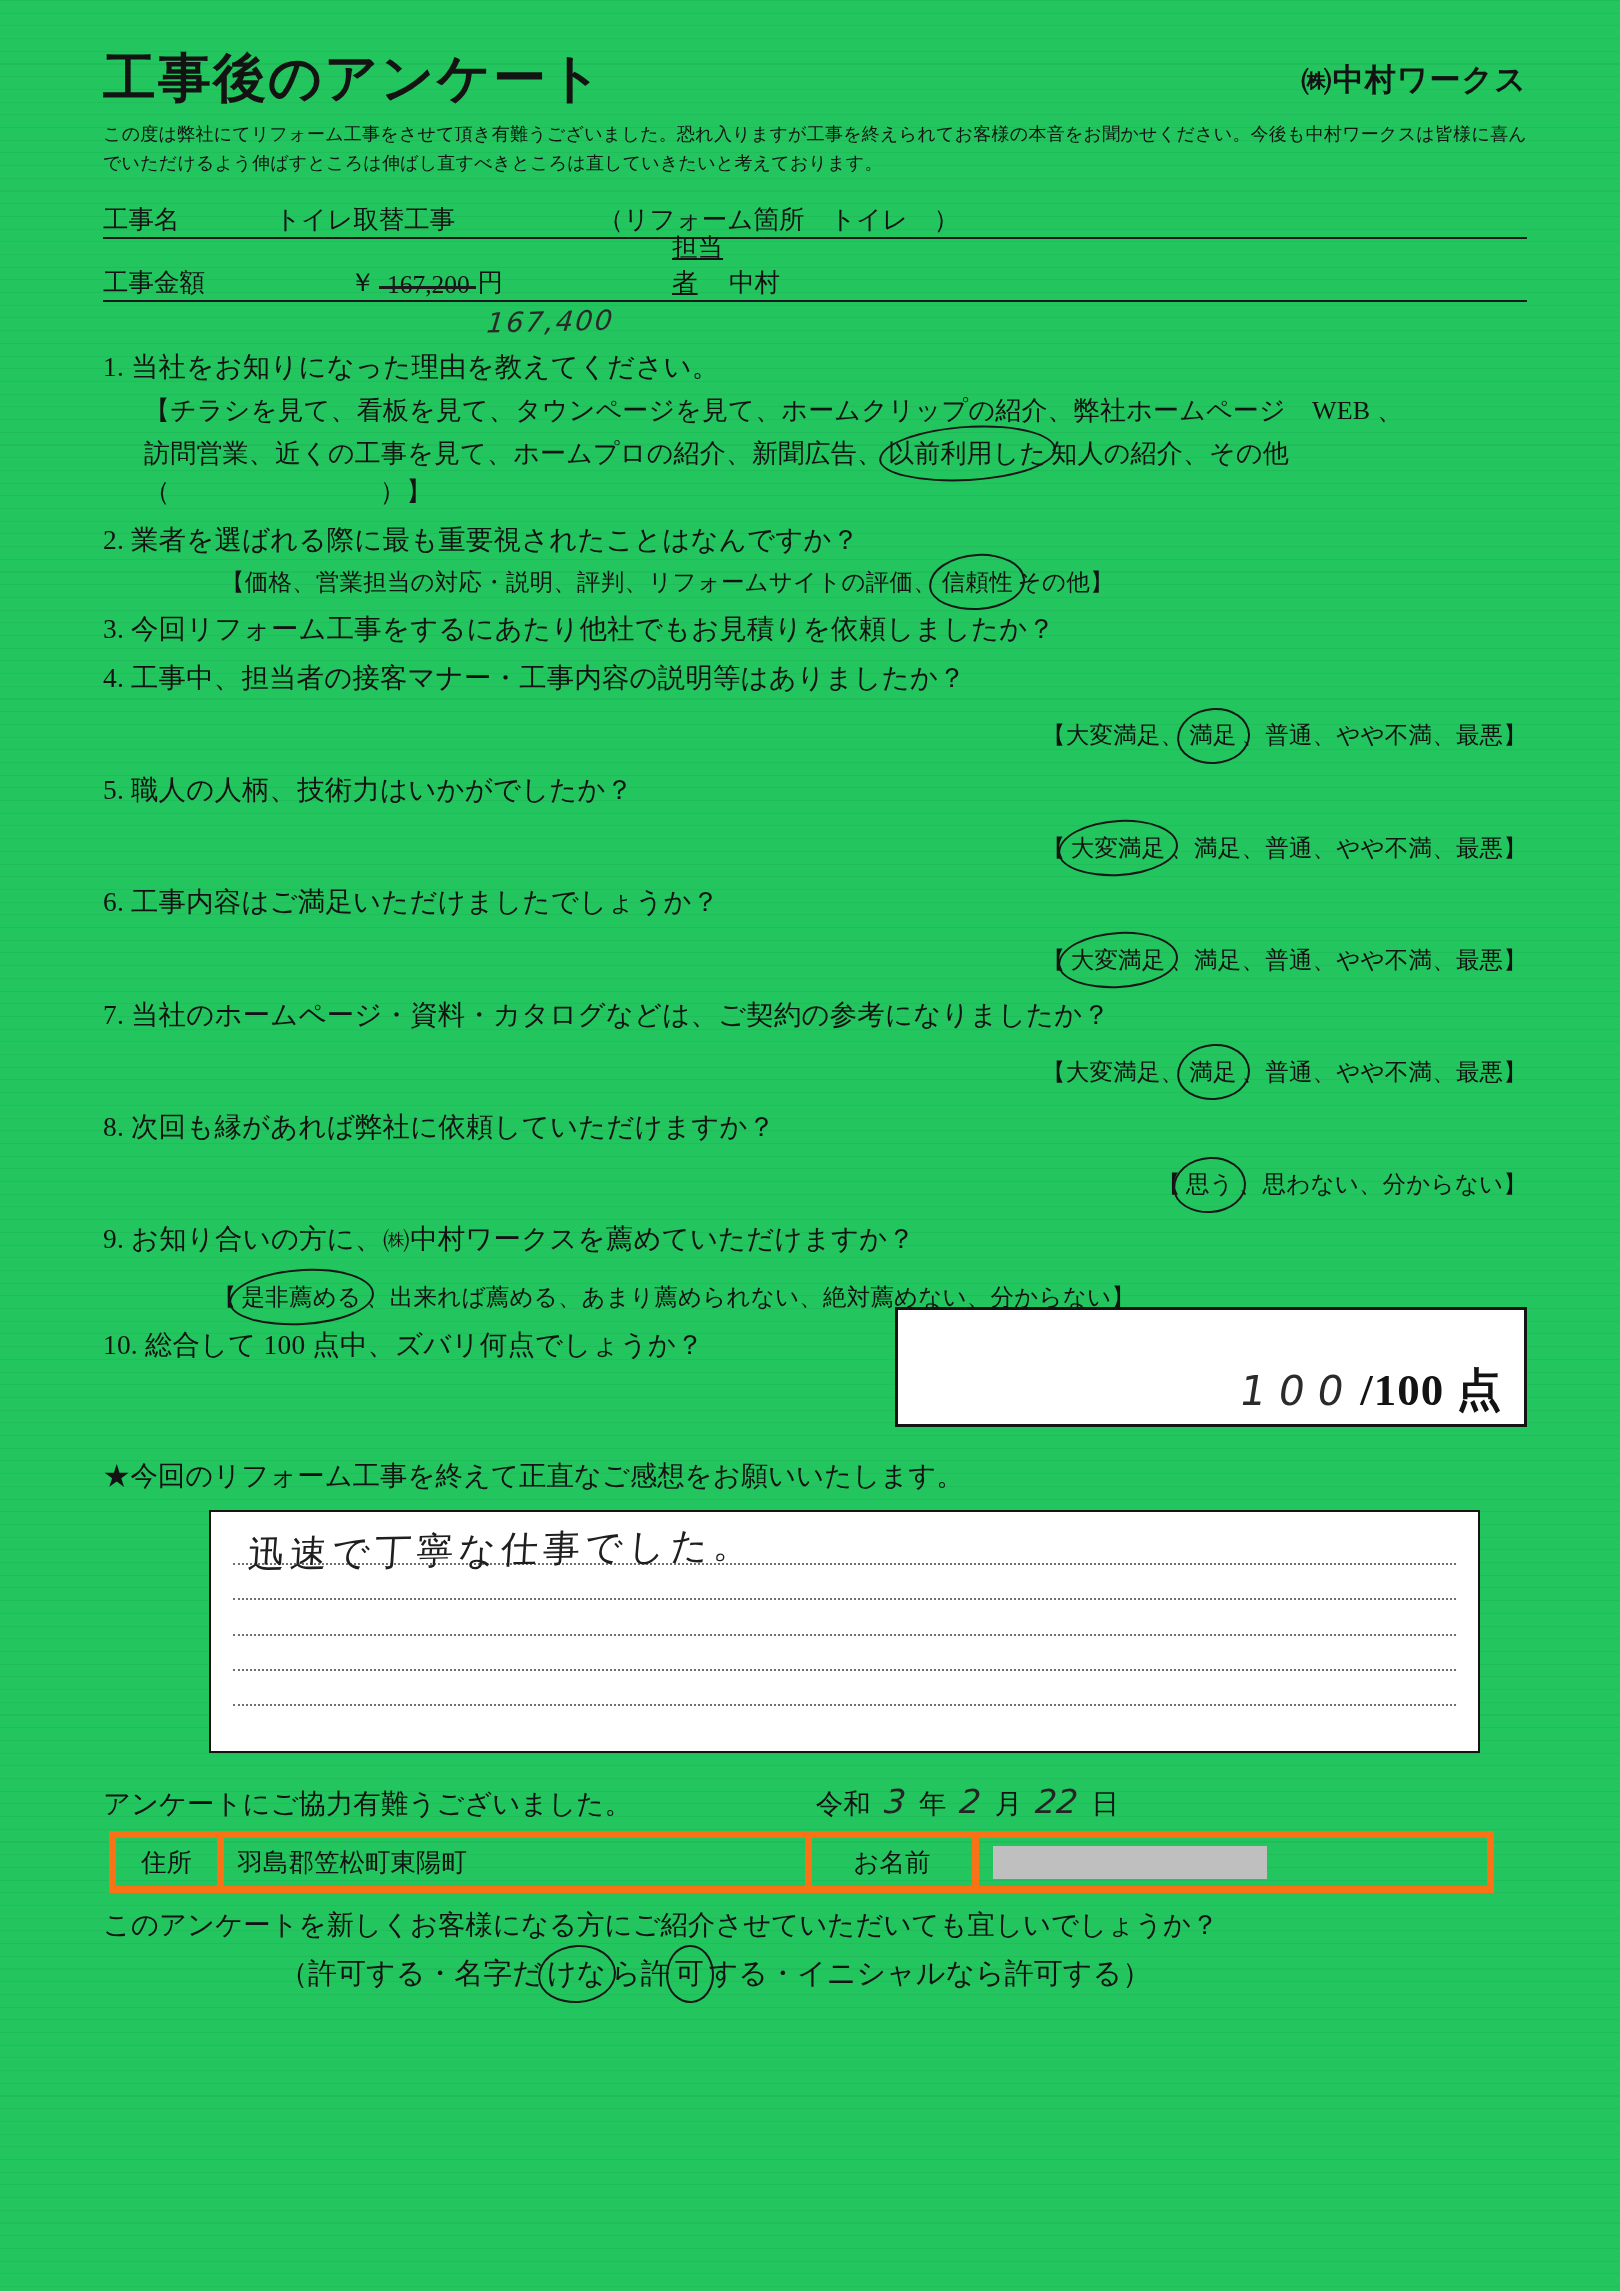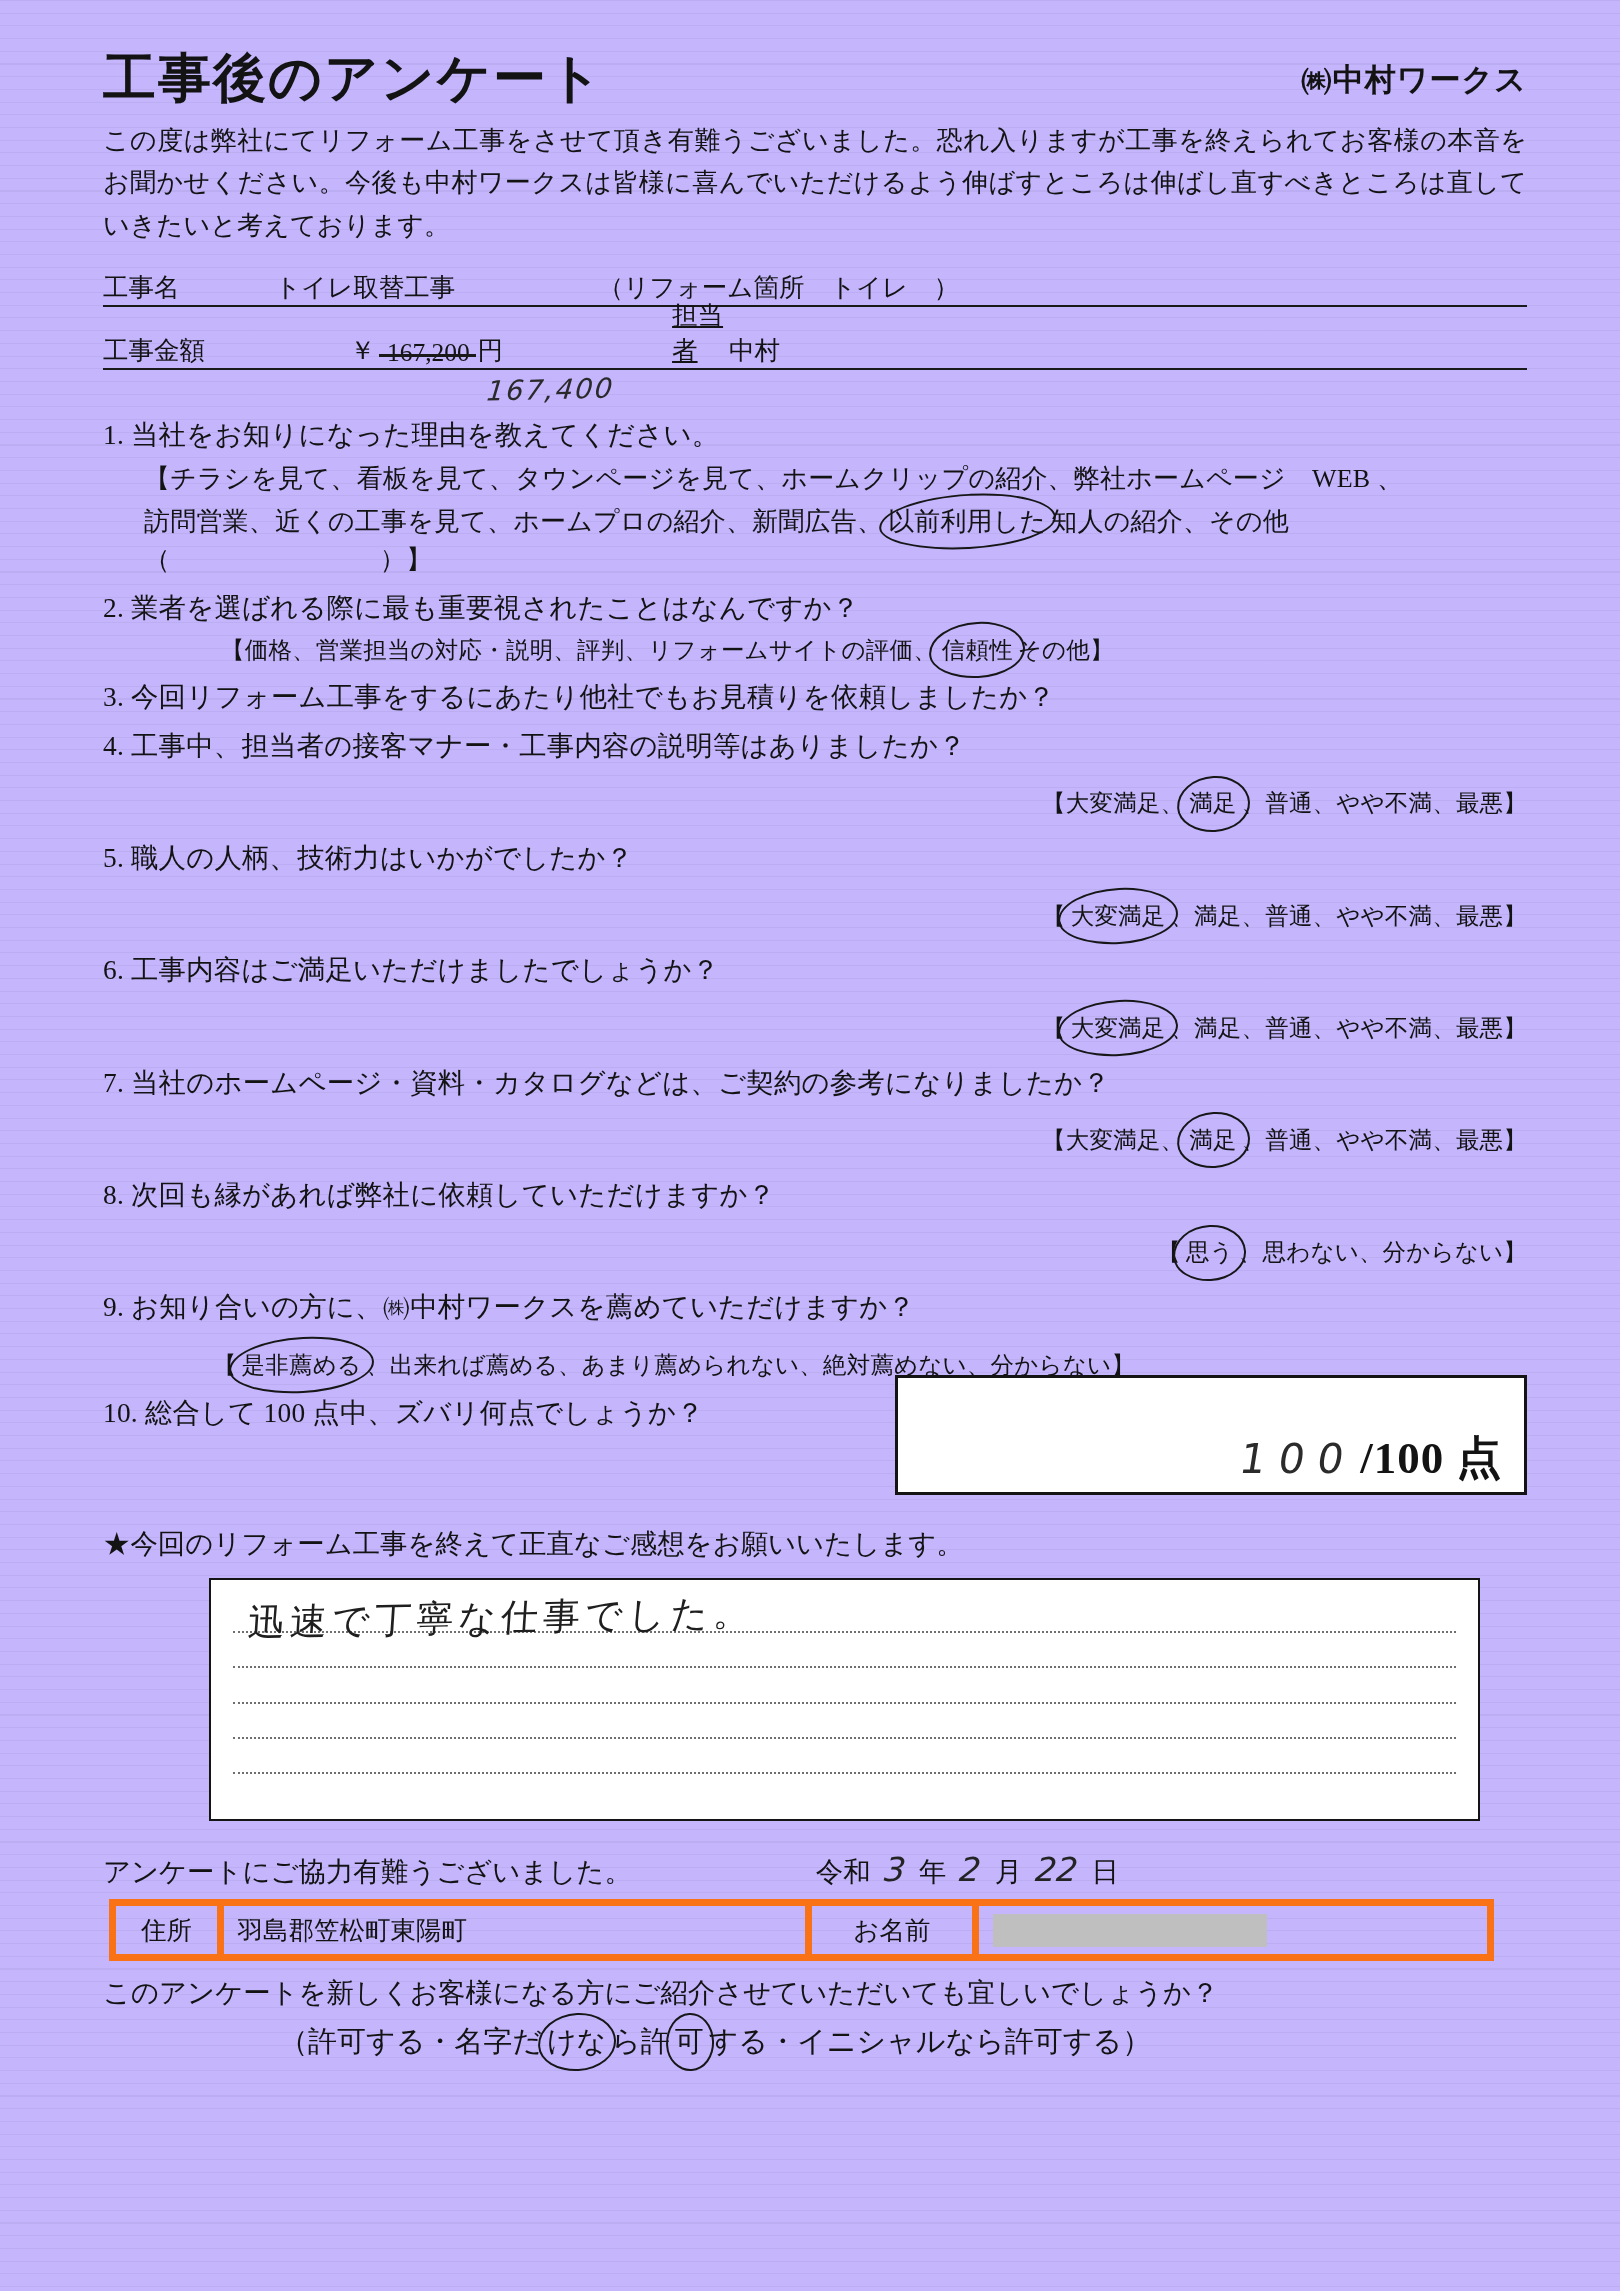--- a/index.html
+++ b/index.html
@@ -12,21 +12,21 @@
     width: 1620px; height: 2292px;
     font-family: "Liberation Serif", "DejaVu Serif", serif;
     color: #131313;
     position: relative;
     overflow: hidden;
   }
   .page {
     position: relative;
     width: 1620px; height: 2292px;
     padding: 0;
-    background: #c4b5fd;
+    background: #22c55e;
   }
   
   .page::before {
     content: "";
     position: absolute; inset: 0;
     background-image: repeating-linear-gradient(
       to bottom, rgba(0,0,0,0.045) 0px, rgba(0,0,0,0.045) 1px, transparent 1px, transparent 12.7px);
     pointer-events: none;
     z-index: 0;
   }
@@ -41,21 +41,21 @@
     font-size: 53px; font-weight: 700; letter-spacing: 2px;
     line-height: 1.05; white-space: nowrap;
   }
   .company {
     font-size: 31px; font-weight: 700; letter-spacing: 1px;
     padding-bottom: 5.9px; white-space: nowrap;
   }
 
   
   .intro {
-    font-size: 26px; line-height: 1.62;
+    font-size: 18px; line-height: 1.62;
     letter-spacing: 0.2px;
     text-align: justify;
     margin: 3.9px 0 13.7px 0;
   }
 
   
   .info-block { margin-bottom: 11.8px; }
   .info-line {
     position: relative;
     display: flex; align-items: flex-end;

